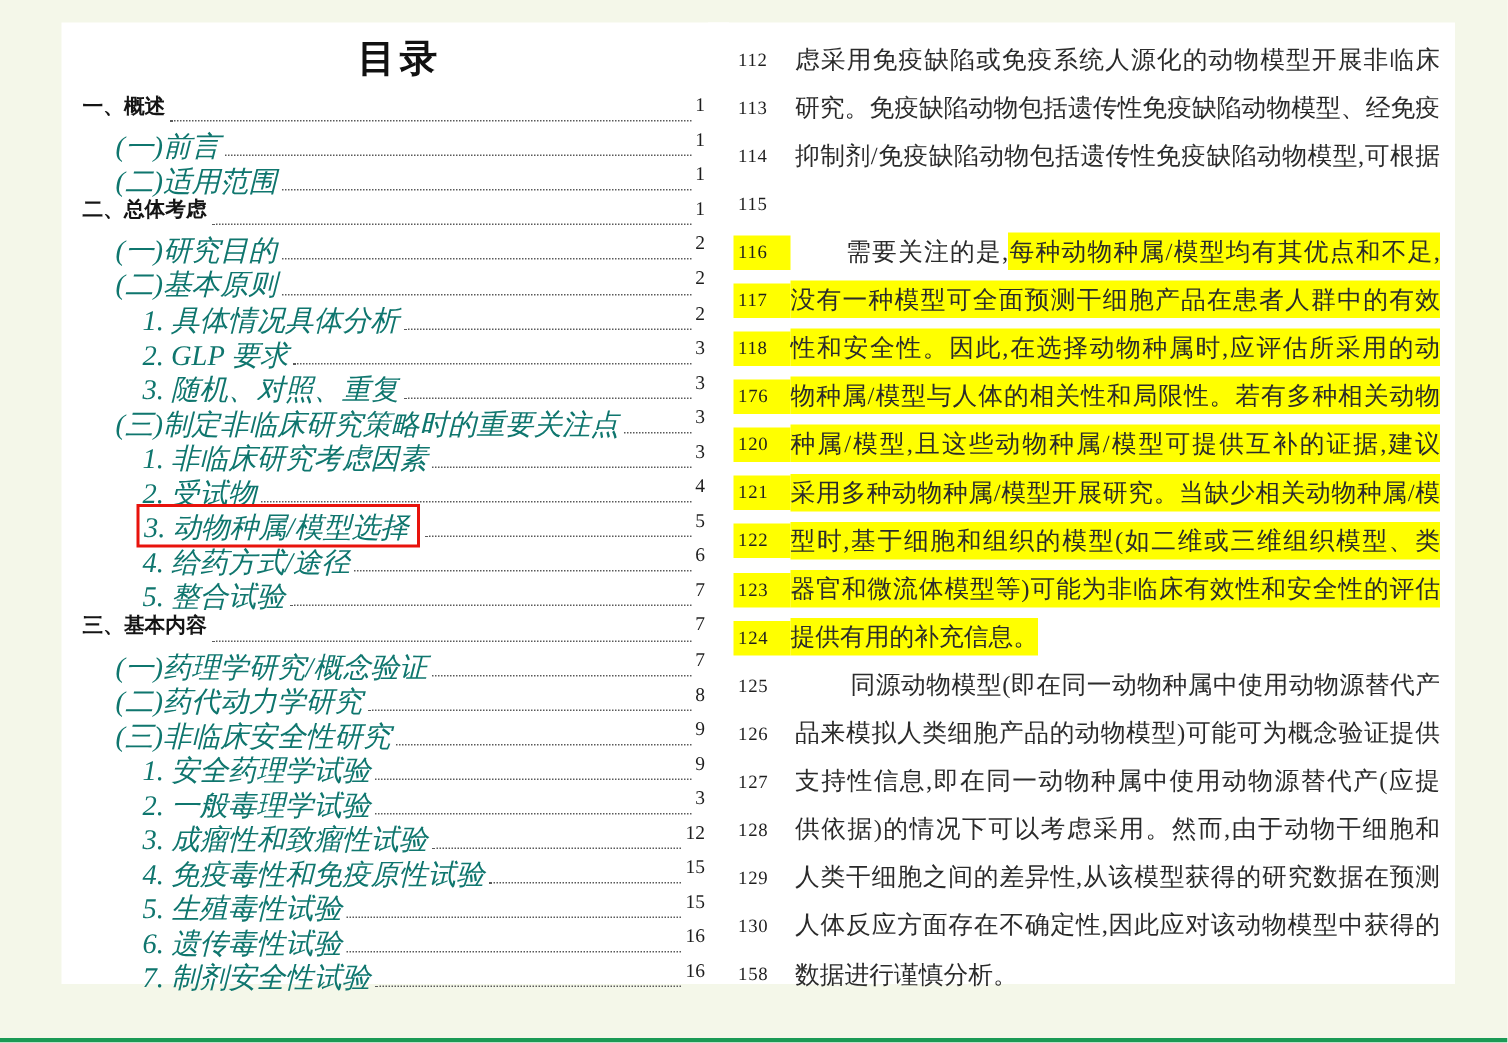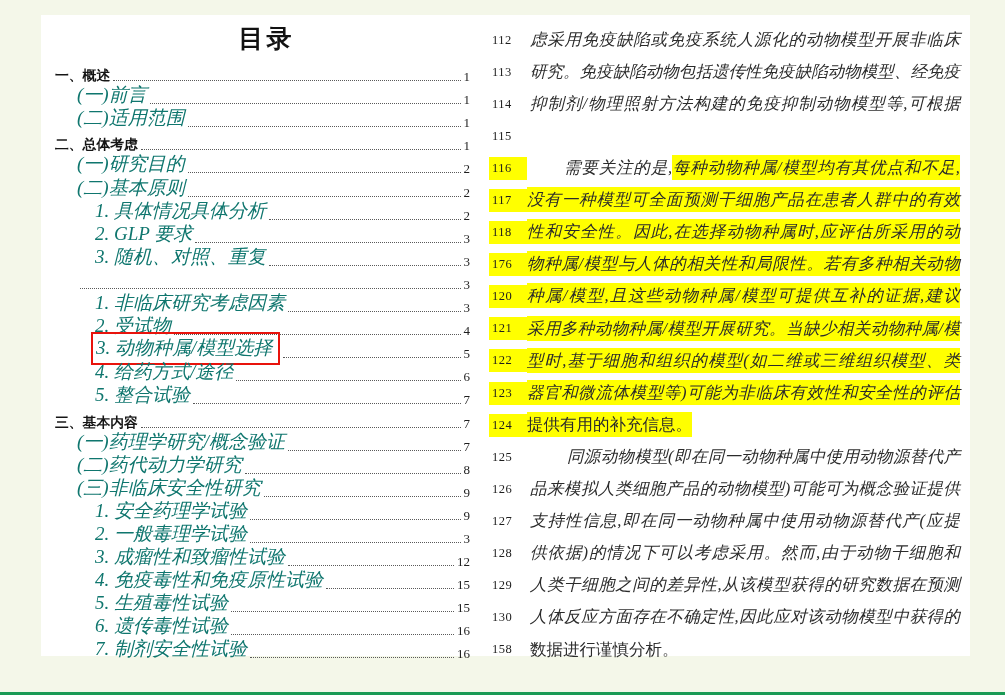--- a/index.html
+++ b/index.html
@@ -10,37 +10,37 @@
   body{background:#ffffff;font-family:"Liberation Serif","DejaVu Serif",serif;}
   .canvas{position:relative;width:1005px;height:695px;background:var(--bg);overflow:hidden;}
   .frame-bottom{position:absolute;left:0;bottom:0;width:100%;height:3px;background:var(--frame);}
   .page{position:absolute;top:15px;height:641px;background:var(--page);}
   .page-left{left:25px;width:445px;padding:6px 8px 0 14px;margin-left:16px;}
   .page-right{left:472px;width:498px;padding:9px 8px 0 20px;}
 
   
   .toc-title{text-align:center;font-size:25px;font-weight:700;letter-spacing:3px;color:#111;
              margin:1px 0 7px 0;font-family:"Liberation Serif","DejaVu Serif",serif;}
-  .toc-row{display:flex;align-items:flex-end;height:23.1px;padding-right:8px;}
+  .toc-row{display:flex;height:23.1px;padding-right:8px;}
   .toc-label{white-space:nowrap;}
   .lvl1 .toc-label{font-family:"Liberation Sans","DejaVu Sans",sans-serif;font-weight:700;
                    font-size:13.8px;color:#151515;}
   .lvl2{padding-left:22px;}
   .lvl3{padding-left:40px;}
   .lvl2 .toc-label,.lvl3 .toc-label{font-style:italic;font-size:19px;color:#0f766e;}
   .leader{flex:1;border-bottom:1.7px dotted #5a5a5a;margin:0 3px 4px 3px;min-width:10px;}
   .toc-page{font-size:13px;color:#1d1d1d;font-style:normal;}
   .toc-label.boxed{border:2.4px solid var(--boxred);padding:1px 6px 2px 3px;margin:-3px 0 -3px -4px;}
 
   
   .body-line{display:flex;align-items:center;height:32.1px;}
   .line-num{width:38px;flex:0 0 38px;font-size:12.5px;color:#1e1e1e;letter-spacing:0.5px;}
   .line-num.hl{background:var(--hl);padding:4px 0 4px 3px;margin-left:-3px;}
   .line-text{flex:1;font-size:16.5px;color:var(--ink);line-height:1.25;padding-right:2px;}
-  .line-text.just{text-align:justify;text-align-last:justify;text-justify:inter-character;font-style:italic;}
+  .line-text.just{text-align:justify;text-align-last:justify;text-justify:inter-character;}
   .line-text.indent{padding-left:37px;}
   .seg{color:var(--ink);}
   .seg.hl{background:var(--hl);padding:3px 0;}
 </style>
 </head>
 <body>
 
 <div class="canvas">
   <div class="page page-left">
     <div class="toc-title">目录</div>
@@ -84,20 +84,21 @@
           <span class="toc-label">2. GLP 要求</span>
           <span class="leader"></span>
           <span class="toc-page">3</span>
         </div>
         <div class="toc-row lvl3">
           <span class="toc-label">3. 随机、对照、重复</span>
           <span class="leader"></span>
           <span class="toc-page">3</span>
         </div>
         <div class="toc-row lvl2">
+          <span class="toc-label">(三)制定非临床研究策略时的重要关注点</span>
           <span class="leader"></span>
           <span class="toc-page">3</span>
         </div>
         <div class="toc-row lvl3">
           <span class="toc-label">1. 非临床研究考虑因素</span>
           <span class="leader"></span>
           <span class="toc-page">3</span>
         </div>
         <div class="toc-row lvl3">
           <span class="toc-label">2. 受试物</span>
@@ -181,21 +182,21 @@
         <div class="body-line">
           <span class="line-num">112</span>
           <span class="line-text just"><span class="seg">虑采用免疫缺陷或免疫系统人源化的动物模型开展非临床</span></span>
         </div>
         <div class="body-line">
           <span class="line-num">113</span>
           <span class="line-text just"><span class="seg">研究。免疫缺陷动物包括遗传性免疫缺陷动物模型、经免疫</span></span>
         </div>
         <div class="body-line">
           <span class="line-num">114</span>
-          <span class="line-text just"><span class="seg">抑制剂/物理照射方法构建的免疫抑制动物模型等,可根据</span></span>
+          <span class="line-text just"><span class="seg">抑制剂/免疫缺陷动物包括遗传性免疫缺陷动物模型,可根据</span></span>
         </div>
         <div class="body-line">
           <span class="line-num">115</span>
         </div>
         <div class="body-line">
           <span class="line-num hl">116</span>
           <span class="line-text just indent"><span class="seg">需要关注的是,</span><span class="seg hl">每种动物种属/模型均有其优点和不足,</span></span>
         </div>
         <div class="body-line">
           <span class="line-num hl">117</span>

